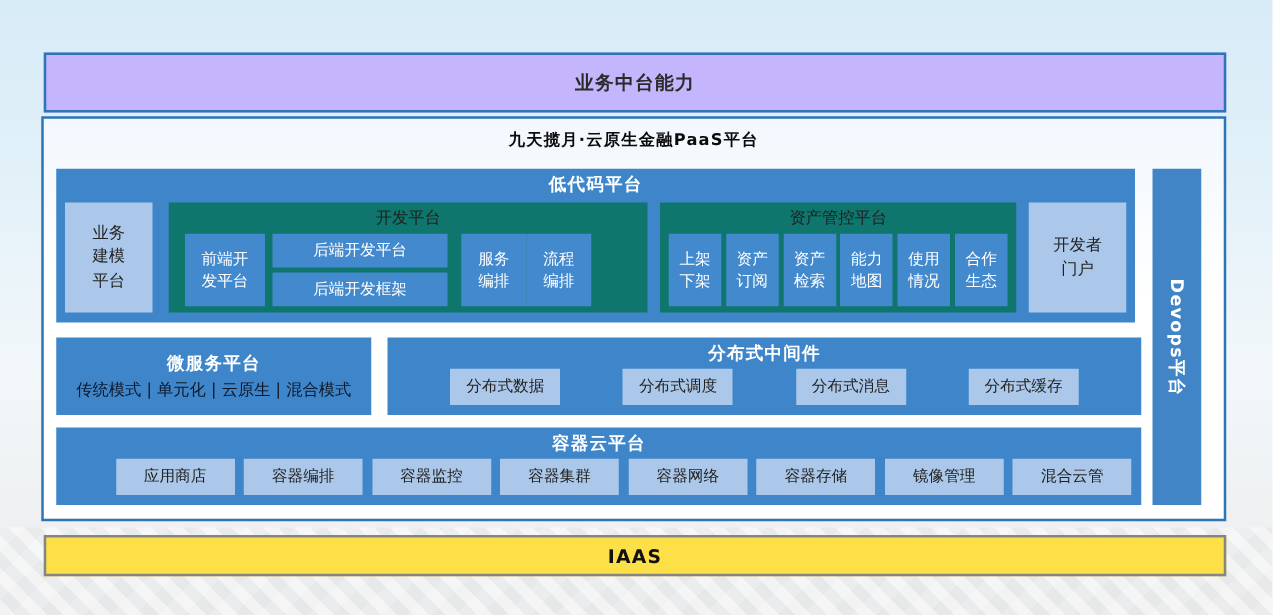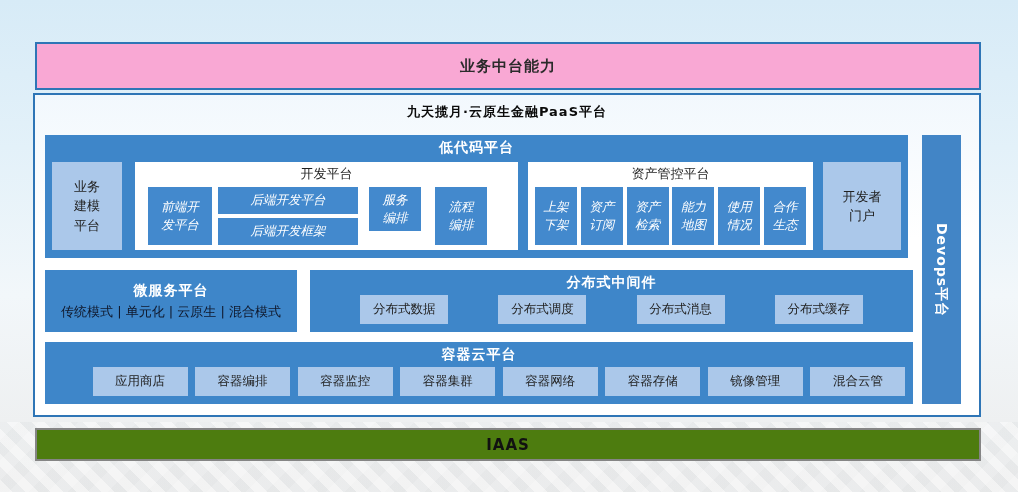--- a/index.html
+++ b/index.html
@@ -15,21 +15,21 @@
     background:
       repeating-linear-gradient(45deg, rgba(255,255,255,0.55) 0 9px, rgba(213,218,221,0.28) 9px 18px),
       repeating-linear-gradient(-45deg, rgba(255,255,255,0.35) 0 14px, rgba(225,228,230,0.25) 14px 28px);
     opacity:.7;
   }
   .canvas { position:absolute; inset:0; }
 
   
   .top-banner {
     position:absolute; left:35px; top:42px; width:946px; height:48px;
-    background:#f9a8d4; border:2px solid #2e75b6;
+    background:#c4b5fd; border:2px solid #2e75b6;
     display:flex; align-items:center; justify-content:center;
     font-size:15px; font-weight:bold; color:#2b2b2b; letter-spacing:1px;
   }
 
   
   .main {
     position:absolute; left:33px; top:93px; width:948px; height:324px;
     background: linear-gradient(180deg, #f2f8fd 0%, #ffffff 45%);
     border:2px solid #2e75b6;
   }
@@ -46,33 +46,33 @@
 
   
   .lowcode { left:10px; top:40px; width:863px; height:123px; }
   .lc-children { position:absolute; left:0; top:27px; right:0; height:88px; }
   .lightbox {
     background:#abc8ea; color:#222; display:flex; align-items:center; justify-content:center;
     text-align:center; font-size:13px; white-space:pre-line; line-height:1.5;
   }
   .bluebox {
     background:#4389cd; color:#ffffff; display:flex; align-items:center; justify-content:center;
-    text-align:center; font-size:12.5px; white-space:pre-line; line-height:1.45;font-style:italic;
+    text-align:center; font-size:12.5px; white-space:pre-line; line-height:1.45;
   }
   .biz-modeling { position:absolute; left:7px; top:0; width:70px; height:88px; }
   .group {
-    position:absolute; top:0; height:88px; background:#ffffff;
+    position:absolute; top:0; height:88px; background:#0f766e;
   }
   .group-title { text-align:center; color:#1f1f1f; font-size:13px; padding-top:3px; }
   .dev-group { left:90px; width:383px; }
   .dev-items { position:absolute; left:13px; right:0; top:25px; height:58px; display:flex; }
   .dev-frontend { width:64px; height:58px; margin-right:6px; }
   .dev-stack { width:140px; height:58px; display:flex; flex-direction:column; justify-content:space-between; margin-right:11px; }
   .dev-stack .bluebox { height:27px; }
-  .dev-svc { width:52px; height:44px; margin-right:14px; }
+  .dev-svc { width:52px; height:58px; }
   .dev-flow { width:52px; height:58px; }
   .asset-group { left:483px; width:285px; }
   .asset-items { position:absolute; left:7px; right:7px; top:25px; height:58px; display:flex; justify-content:space-between; }
   .asset-items .bluebox { width:42px; height:58px; }
   .dev-portal { position:absolute; left:778px; top:0; width:78px; height:88px; }
 
   
   .microservice { left:10px; top:175px; width:252px; height:62px;
     display:flex; flex-direction:column; align-items:center; justify-content:center; }
   .ms-title { color:#fff; font-weight:bold; font-size:14px; letter-spacing:1px; }
@@ -94,21 +94,21 @@
     background:#4285c6; display:flex; align-items:center; justify-content:center;
   }
   .devops span {
     transform: rotate(90deg); white-space:nowrap;
     color:#fff; font-weight:bold; font-size:14px; letter-spacing:1px;
   }
 
   
   .iaas {
     position:absolute; left:35px; top:428px; width:946px; height:33px;
-    background:#4d7c0f; border:2px solid #858585;
+    background:#fde047; border:2px solid #858585;
     display:flex; align-items:center; justify-content:center;
     font-size:15px; font-weight:bold; color:#111111; letter-spacing:1px;
   }
 </style>
 </head>
 <body>
 
 <div class="canvas">
   <div class="bg-texture"></div>
 

